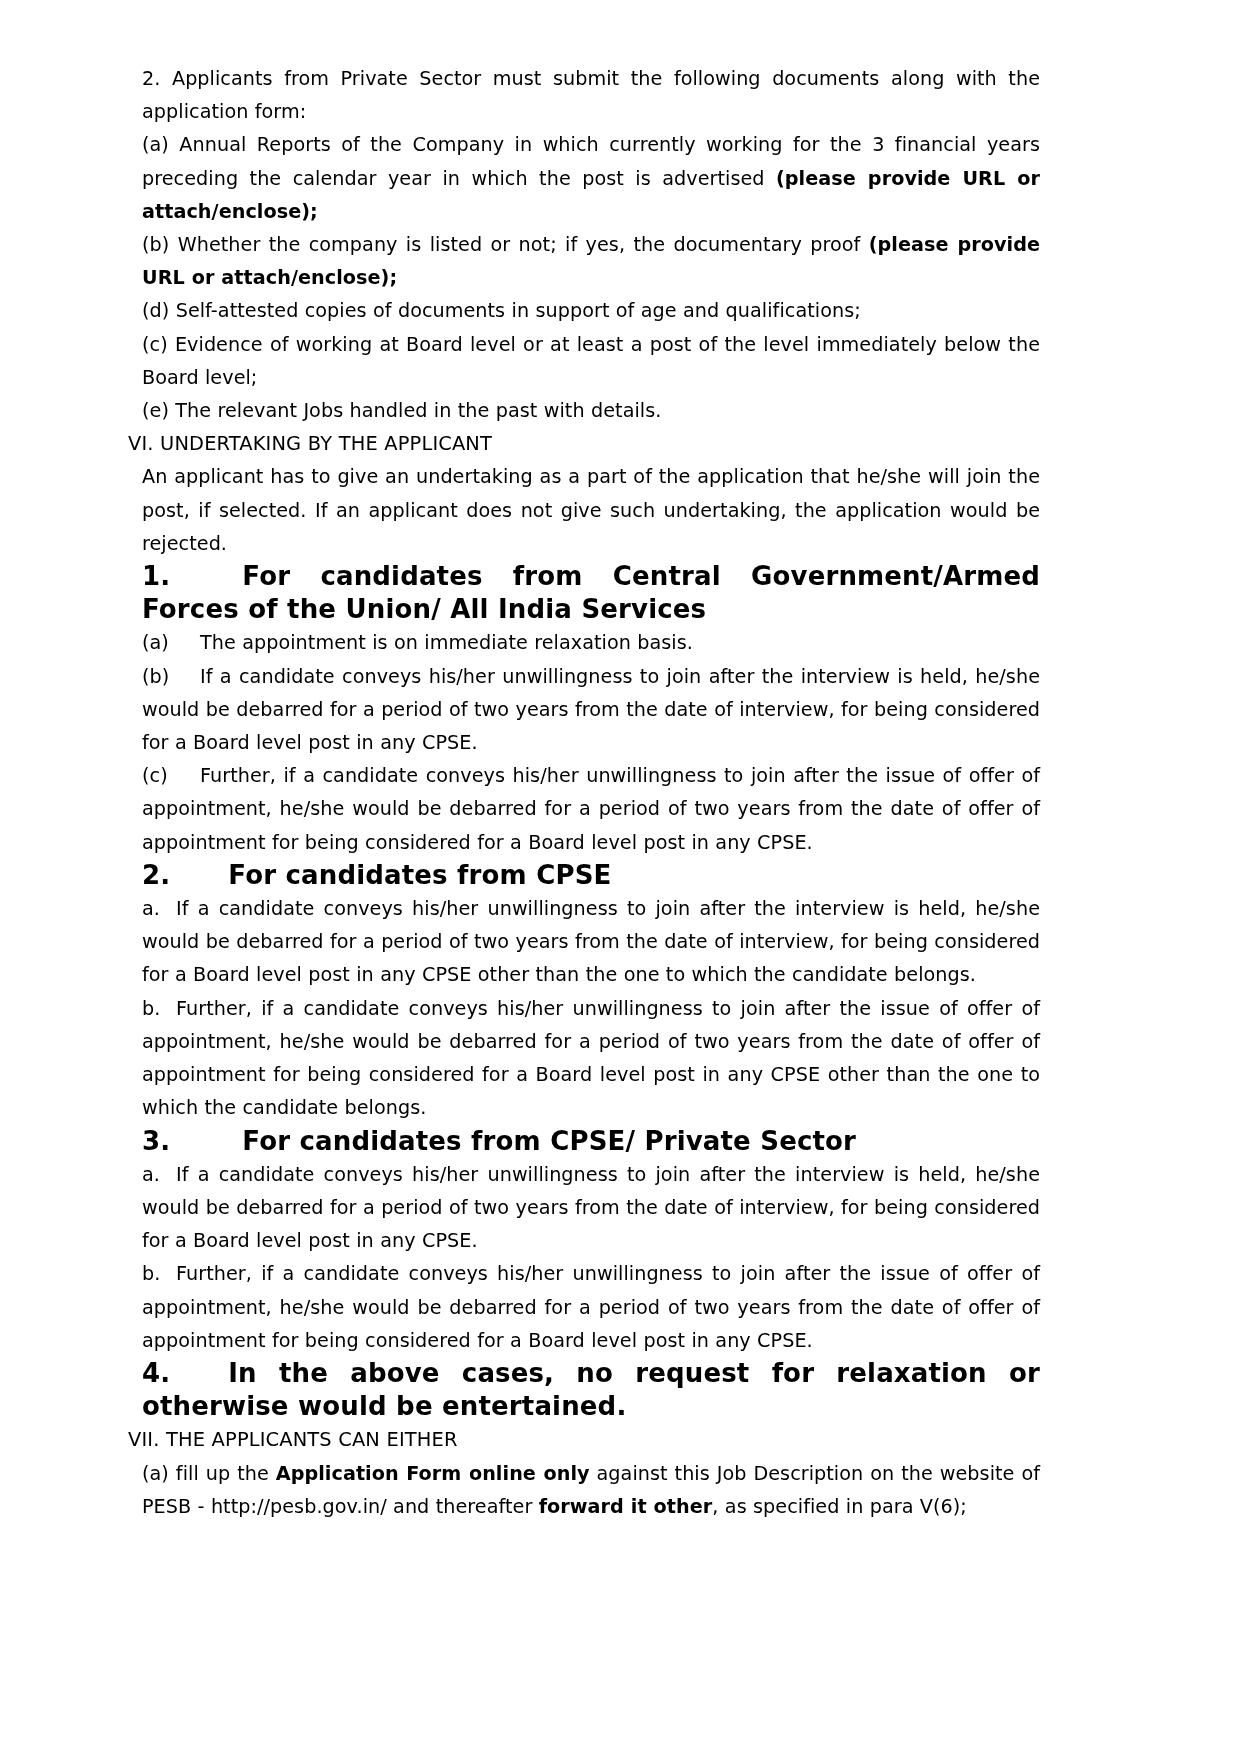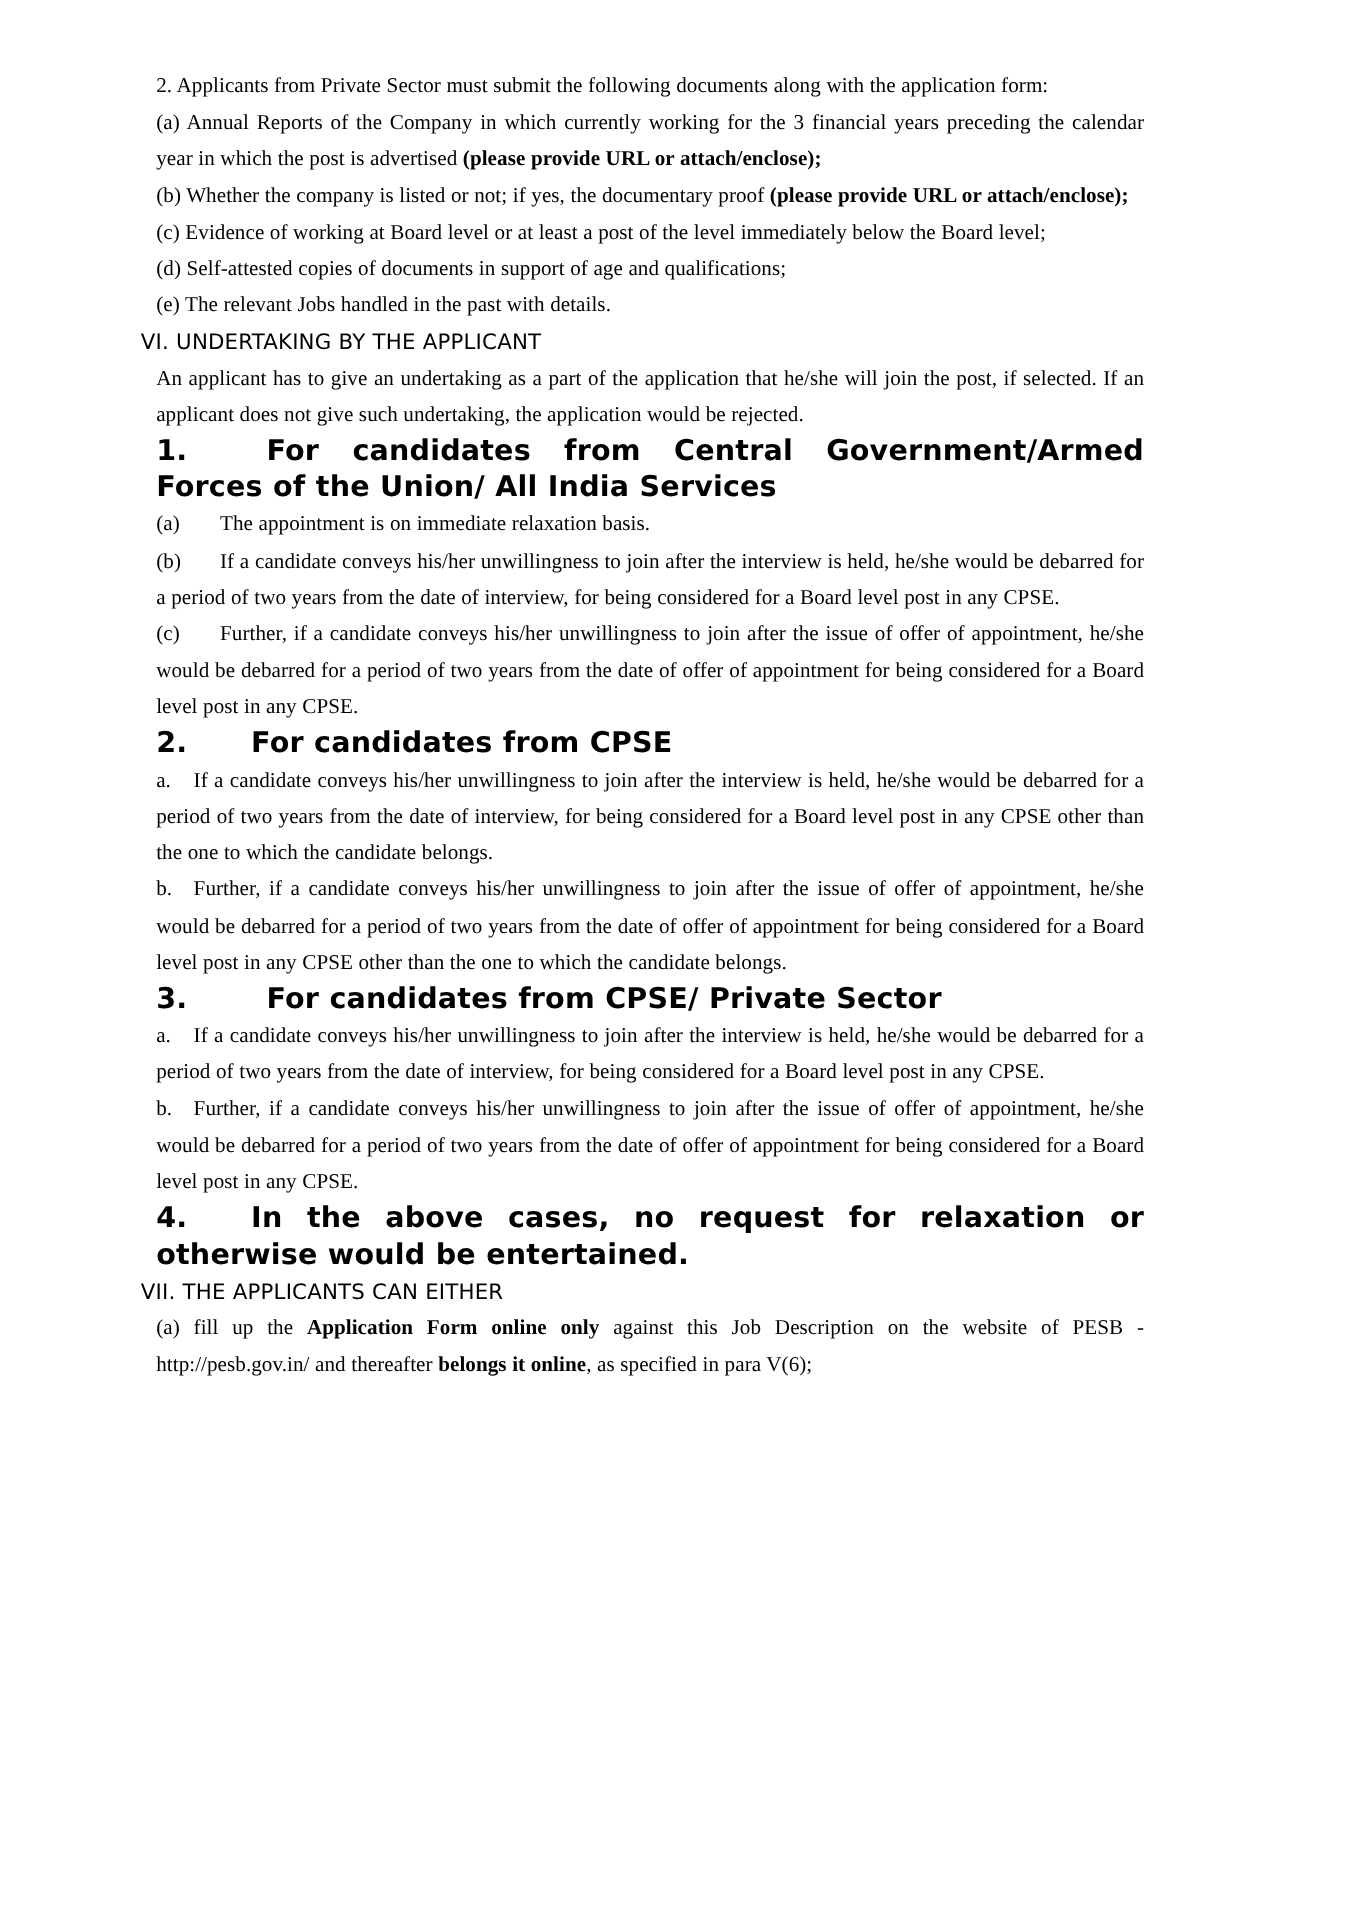--- a/index.html
+++ b/index.html
@@ -30,21 +30,20 @@
     font-size: 19.2px;
     line-height: 33.2px;
     text-align: justify;
     text-justify: inter-word;
     letter-spacing: 0.05px;
     word-spacing: 0.2px;
   }
   
   .para {
     padding-left: 2px;
-    font-family: Liberation Serif, serif;
   }
   
   .section-head {
     margin-left: -12px;
     font-weight: normal;
     font-size: 19.4px;
     line-height: 33.2px;
     text-align: left;
     letter-spacing: 0.15px;
   }
@@ -79,23 +78,23 @@
 
 <div id="page">
   <div class="doc-body">
 
     <p class="para">2. Applicants from Private Sector must submit the following documents along with the application form:</p>
 
     <p class="para"><span>(a) Annual Reports of the Company in which currently working for the 3 financial years preceding the calendar year in which the post is advertised </span><b>(please provide URL or attach/enclose);</b></p>
 
     <p class="para"><span>(b) Whether the company is listed or not; if yes, the documentary proof </span><b>(please provide URL or attach/enclose);</b></p>
 
+    <p class="para">(d) Self-attested copies of documents in support of age and qualifications;</p>
+
     <p class="para">(c) Evidence of working at Board level or at least a post of the level immediately below the Board level;</p>
-
-    <p class="para">(d) Self-attested copies of documents in support of age and qualifications;</p>
 
     <p class="para">(e) The relevant Jobs handled in the past with details.</p>
 
     <p class="section-head">VI. UNDERTAKING BY THE APPLICANT</p>
 
     <p class="para">An applicant has to give an undertaking as a part of the application that he/she will join the post, if selected. If an applicant does not give such undertaking, the application would be rejected.</p>
 
     <p class="num-head"><span>1.</span><span class="tabsp-wide"></span><span>For candidates from Central Government/Armed Forces of the Union/ All India Services</span></p>
 
     <p class="para"><span class="lab">(a)</span><span>The appointment is on immediate relaxation basis.</span></p>
@@ -113,17 +112,17 @@
     <p class="num-head"><span>3.</span><span class="tabsp-wide"></span><span>For candidates from CPSE/ Private Sector</span></p>
 
     <p class="para"><span class="lab-sm">a.</span><span>If a candidate conveys his/her unwillingness to join after the interview is held, he/she would be debarred for a period of two years from the date of interview, for being considered for a Board level post in any CPSE.</span></p>
 
     <p class="para"><span class="lab-sm">b.</span><span>Further, if a candidate conveys his/her unwillingness to join after the issue of offer of appointment, he/she would be debarred for a period of two years from the date of offer of appointment for being considered for a Board level post in any CPSE.</span></p>
 
     <p class="num-head"><span>4.</span><span class="tabsp"></span><span style="font-weight:bold">In the above cases, no request for relaxation or otherwise would be entertained.</span></p>
 
     <p class="section-head">VII. THE APPLICANTS CAN EITHER</p>
 
-    <p class="para"><span>(a) fill up the </span><b>Application Form online only</b><span> against this Job Description on the website of PESB - http://pesb.gov.in/ and thereafter </span><b>belongs it online</b><span>, as specified in para V(6);</span></p>
+    <p class="para"><span>(a) fill up the </span><b>Application Form online only</b><span> against this Job Description on the website of PESB - http://pesb.gov.in/ and thereafter </span><b>forward it other</b><span>, as specified in para V(6);</span></p>
 
 
   </div>
 </div>
 
 </body></html>

